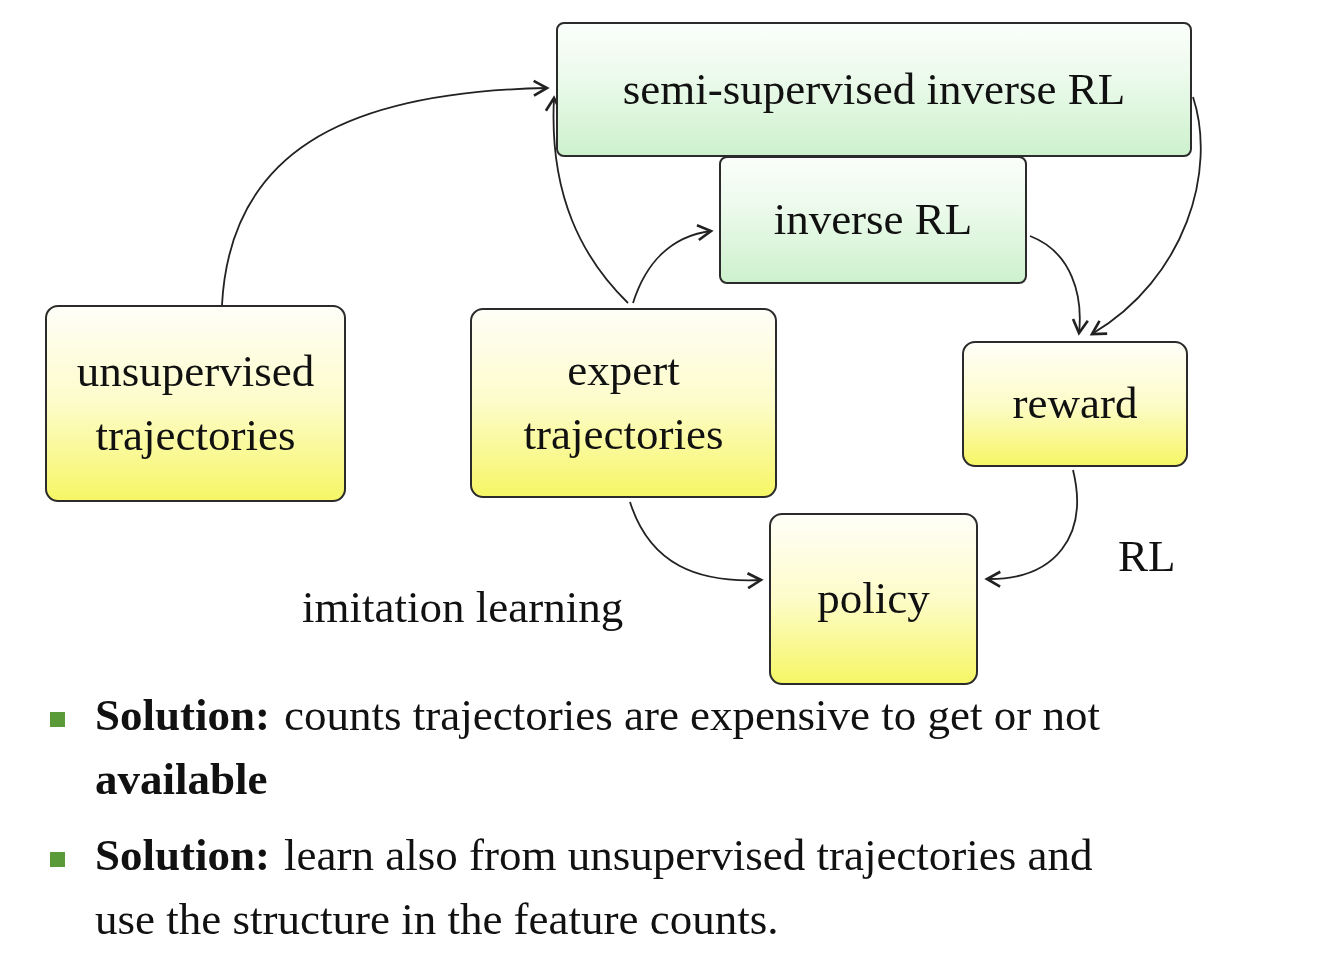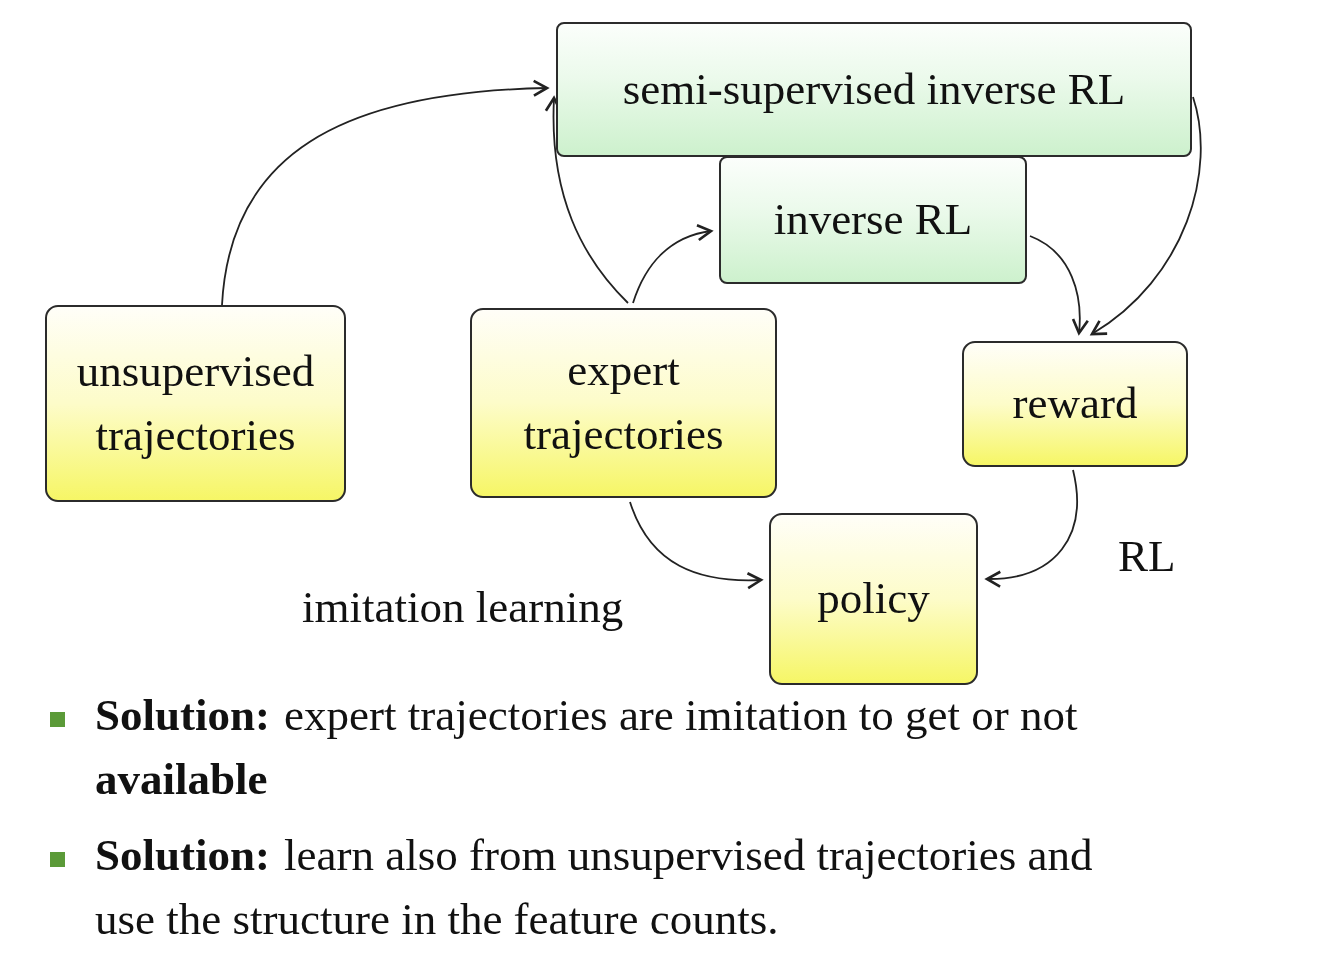--- a/index.html
+++ b/index.html
@@ -103,21 +103,21 @@
 
   <div class="node yellow" id="node-policy">
     <span>policy</span>
   </div>
 
   <div class="edge-label" id="label-imitation">imitation learning</div>
   <div class="edge-label" id="label-rl">RL</div>
 
   <div class="bullet-marker" id="p-marker"></div>
   <div class="bullet-line" id="p-line1">
-    <b>Solution:</b><span>expert trajectories are imitation to get or not</span>
+    <b>Solution:</b><span>counts trajectories are expensive to get or not</span>
   </div>
   <div class="bullet-line" id="p-line2">
     <span>available</span>
   </div>
 
   <div class="bullet-marker" id="s-marker"></div>
   <div class="bullet-line" id="s-line2">
     <span>use the structure in the feature counts.</span>
   </div>
   <div class="bullet-line" id="s-line1">

